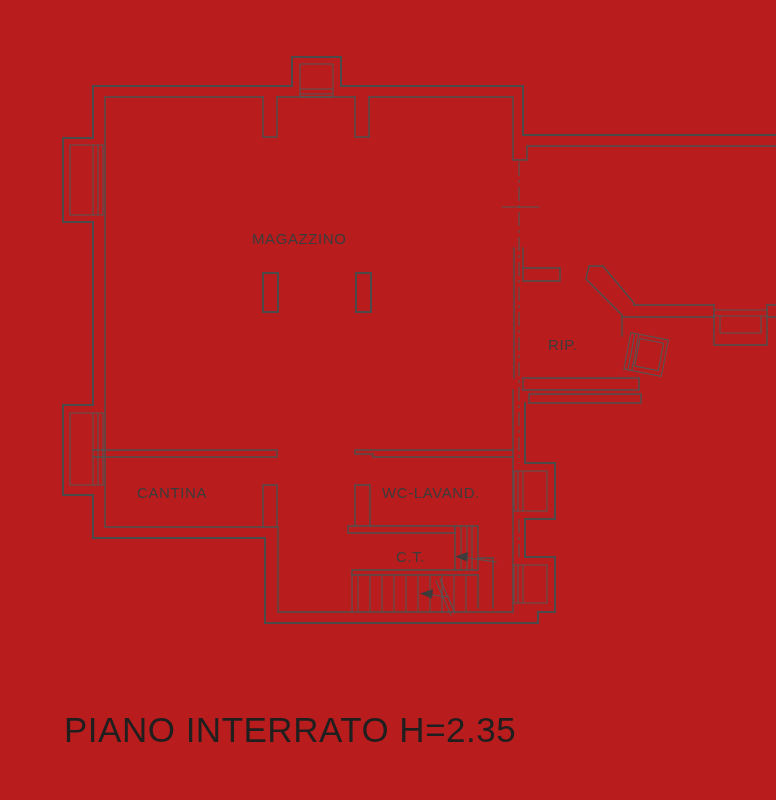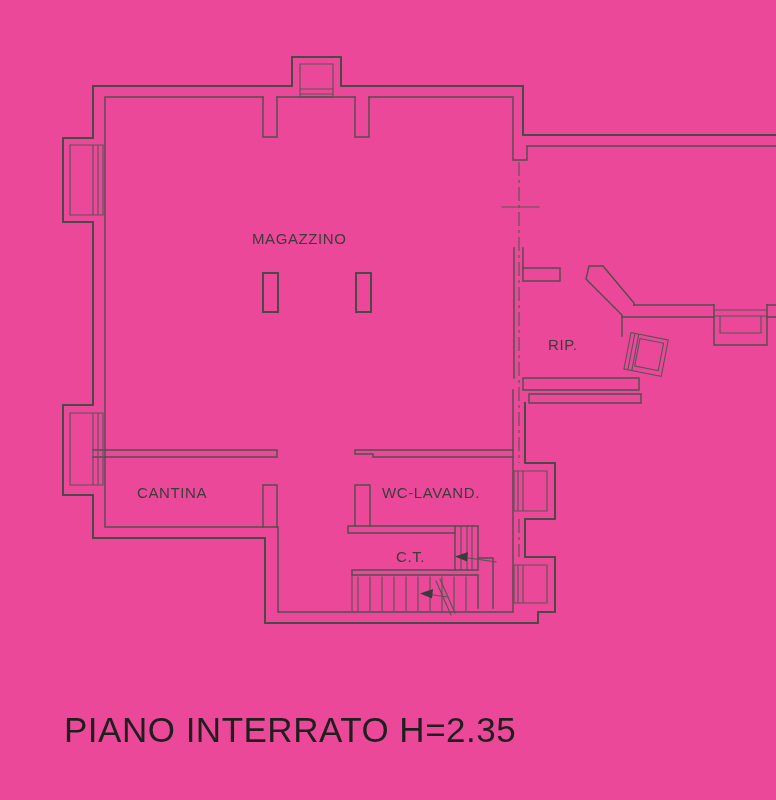--- a/index.html
+++ b/index.html
@@ -1,16 +1,16 @@
 <!DOCTYPE html>
 <html><head>
 <meta charset="utf-8">
 <style>
   html,body{margin:0;padding:0;background:#fff;}
-  .canvas{position:relative;width:776px;height:800px;background:#ec4899;overflow:hidden;
+  .canvas{position:relative;width:776px;height:800px;background:#b91c1c;overflow:hidden;
           font-family:"Liberation Sans", sans-serif;}
   svg{position:absolute;left:0;top:0;}
   .w-heavy{stroke:#4a4a4a;stroke-width:2;fill:none;stroke-linejoin:miter;stroke-linecap:square;}
   .w-med{stroke:#4f4f4f;stroke-width:1.4;fill:none;stroke-linejoin:miter;stroke-linecap:square;}
   .w-thin{stroke:#565656;stroke-width:1.1;fill:none;stroke-linecap:square;}
   .w-dash{stroke:#565656;stroke-width:1.1;fill:none;stroke-dasharray:14 4 3 4;}
   .arrow-fill{fill:#3c3c3c;stroke:none;}
   .room-label{font-size:15px;letter-spacing:.6px;fill:#3c3c3c;}
   .title-label{font-size:35px;letter-spacing:.5px;fill:#1f1f1f;}
 </style>

